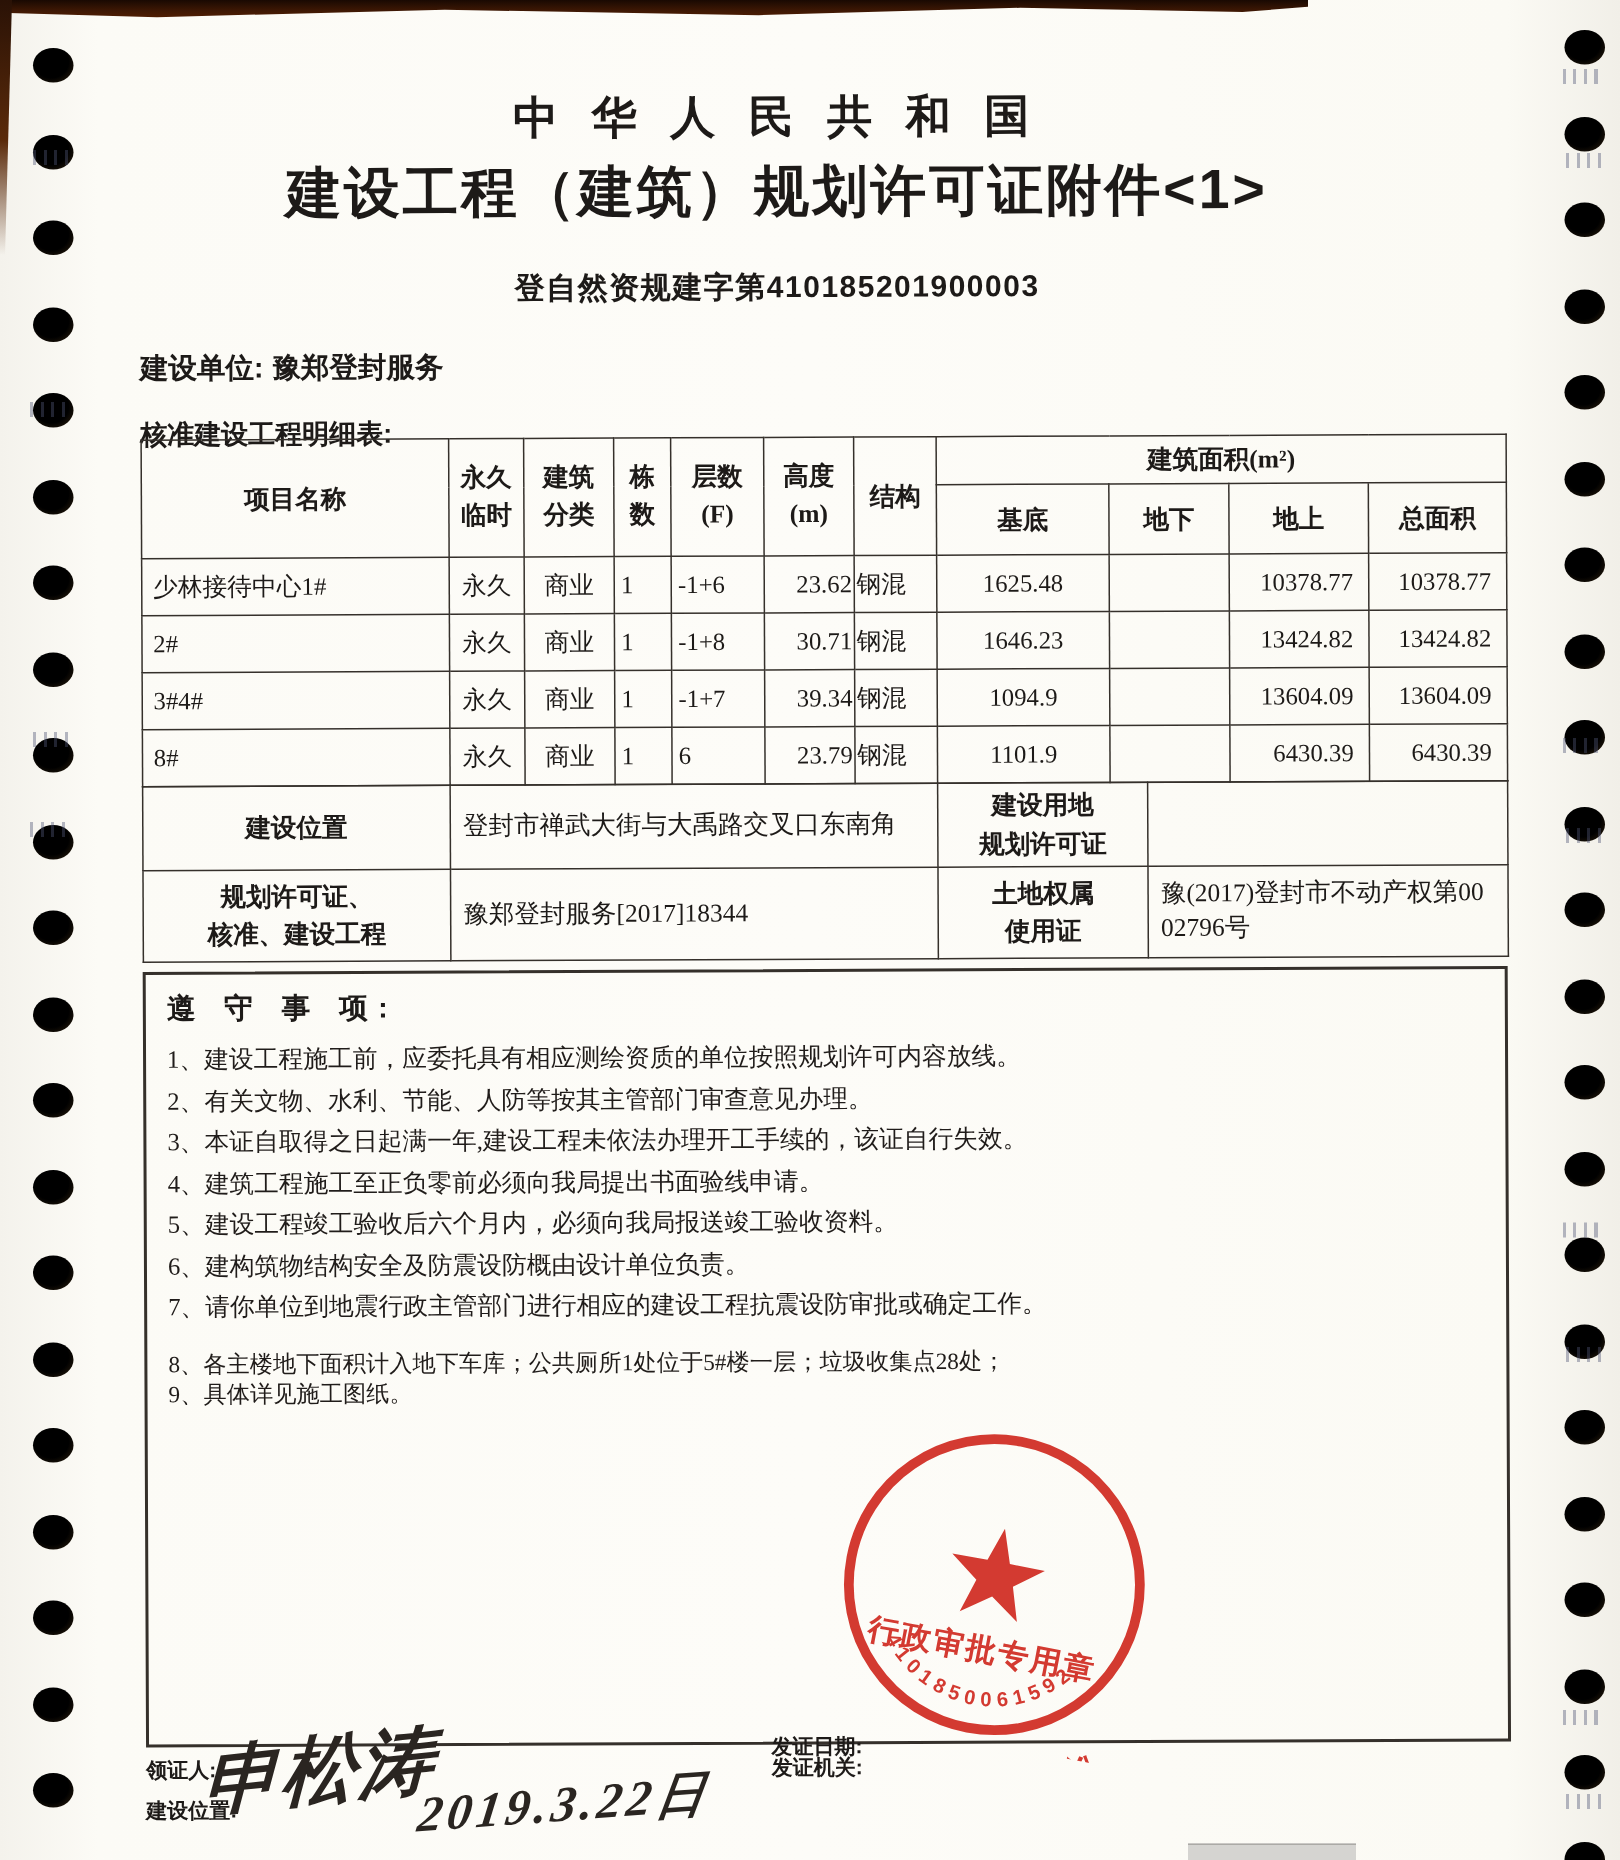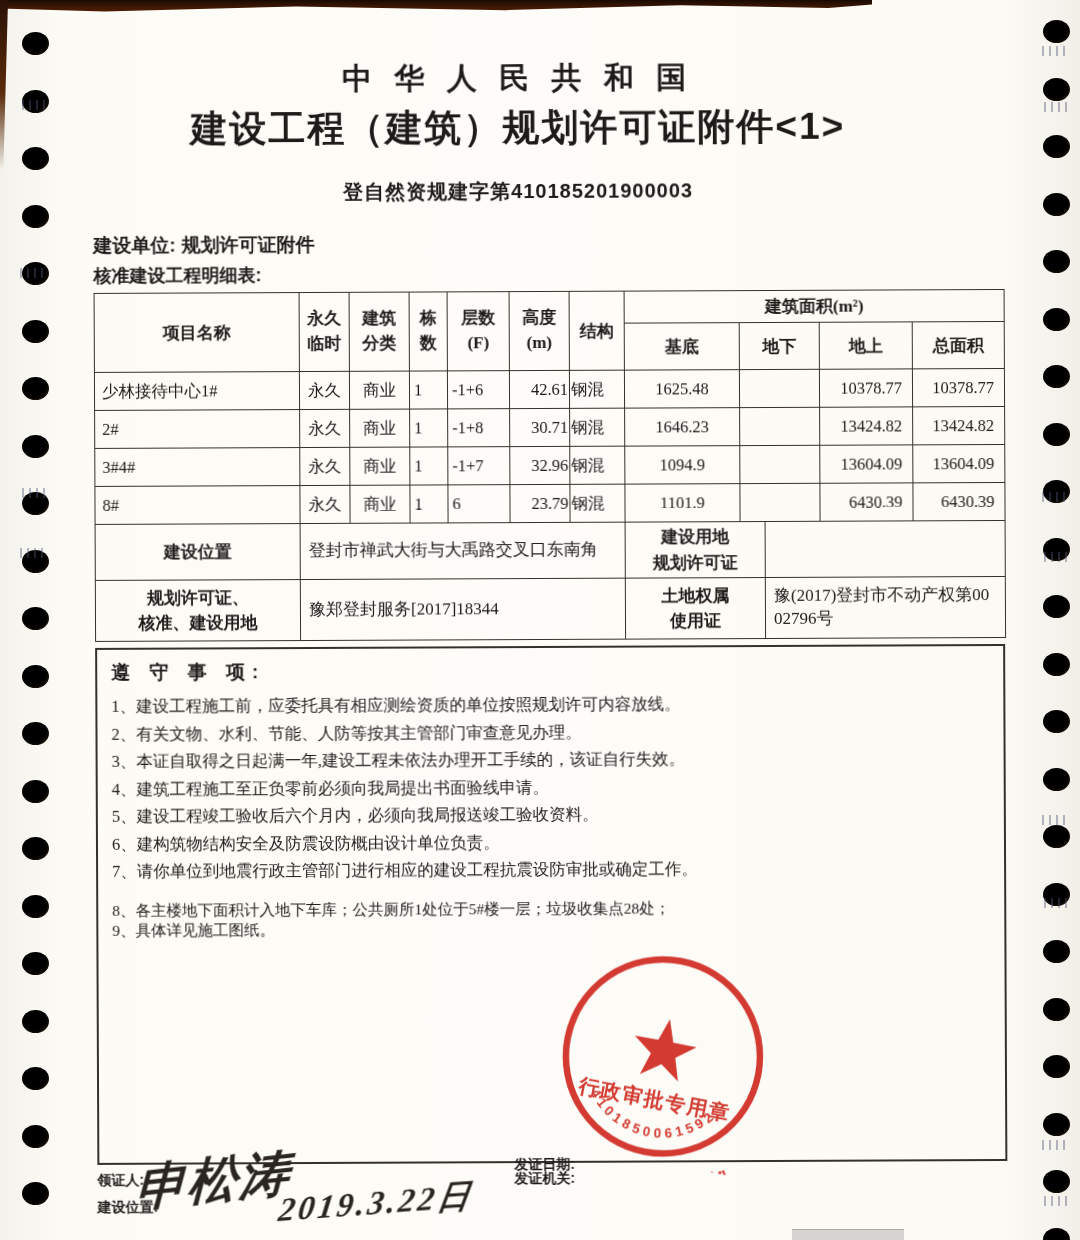--- a/index.html
+++ b/index.html
@@ -27,21 +27,21 @@
   
   .t1{position:absolute;left:65px;top:58px;width:910px;text-align:center;
       font-family:"Liberation Sans",sans-serif;font-weight:700;font-size:30px;letter-spacing:7px;}
   .t2{position:absolute;left:65px;top:103px;width:910px;text-align:center;
       font-family:"Liberation Sans",sans-serif;font-weight:700;font-size:37px;letter-spacing:2px;}
   .docnum{position:absolute;left:65px;top:178px;width:910px;text-align:center;
       font-family:"Liberation Sans",sans-serif;font-weight:600;font-size:20px;letter-spacing:1px;}
   .unit{position:absolute;left:95px;top:231px;font-family:"Liberation Sans",sans-serif;
       font-weight:700;font-size:19px;}
   .unit span{margin-right:6px;margin-top:48px;}
-  .caption{position:absolute;left:95px;top:262px;font-family:"Liberation Sans",sans-serif;
+  .caption{position:absolute;left:95px;top:276px;font-family:"Liberation Sans",sans-serif;
       font-weight:700;font-size:18px;}
 
   
   table{border-collapse:collapse;table-layout:fixed;font-size:16.5px;color:#1d1a18;}
   .main{position:absolute;left:95px;top:291px;width:910px;}
   .main th,.main td{border:1.6px solid #35302b;padding:0 2px;overflow:hidden;white-space:nowrap;}
   .main th{font-weight:600;font-size:17px;}
   .main th span{display:block;line-height:1.45;}
   .main thead tr.h1{height:32px;} .main thead tr.h2{height:47px;}
   .main tbody tr{height:38px;}
@@ -152,21 +152,21 @@
   <div class="tick" style="left:1042px;top:1140px"></div>
   <div class="tick" style="left:1044px;top:1196px"></div>
   <div class="smudge"></div>
 
   <div id="doc">
 
     <div class="t1">中 华 人 民 共 和 国</div>
     <div class="t2">建设工程（建筑）规划许可证附件&lt;1&gt;</div>
     <div class="docnum">登自然资规建字第410185201900003</div>
     <div class="unit">
-      <span>建设单位:</span><span>规划许可证附件</span>
+      <span>建设单位:</span><span>豫郑登封服务</span>
     </div>
     <div class="caption">核准建设工程明细表:</div>
 
     <table class="main">
       <colgroup>
         <col style="width:205px">
           <col style="width:50px">
           <col style="width:60px">
           <col style="width:38px">
         <col style="width:62px">
@@ -210,21 +210,21 @@
           <th>总面积</th>
         </tr>
       </thead>
       <tbody id="rows">
           <tr>
             <td class="c-name">少林接待中心1#</td>
             <td class="c-perm">永久</td>
             <td class="c-category">商业</td>
             <td class="c-count">1</td>
             <td class="c-floors">-1+6</td>
-            <td class="c-height">42.61</td>
+            <td class="c-height">23.62</td>
             <td class="c-structure">钢混</td>
             <td class="c-base">1625.48</td>
             <td class="c-under"></td>
             <td class="c-above">10378.77</td>
             <td class="c-total">10378.77</td>
           </tr>
           <tr>
             <td class="c-name">2#</td>
             <td class="c-perm">永久</td>
             <td class="c-category">商业</td>
@@ -236,21 +236,21 @@
             <td class="c-under"></td>
             <td class="c-above">13424.82</td>
             <td class="c-total">13424.82</td>
           </tr>
           <tr>
             <td class="c-name">3#4#</td>
             <td class="c-perm">永久</td>
             <td class="c-category">商业</td>
             <td class="c-count">1</td>
             <td class="c-floors">-1+7</td>
-            <td class="c-height">32.96</td>
+            <td class="c-height">39.34</td>
             <td class="c-structure">钢混</td>
             <td class="c-base">1094.9</td>
             <td class="c-under"></td>
             <td class="c-above">13604.09</td>
             <td class="c-total">13604.09</td>
           </tr>
           <tr>
             <td class="c-name">8#</td>
             <td class="c-perm">永久</td>
             <td class="c-category">商业</td>
@@ -279,21 +279,21 @@
         <td class="val">登封市禅武大街与大禹路交叉口东南角</td>
         <td class="lbl">
               <span>建设用地</span>
               <span>规划许可证</span>
             </td>
         <td class="val"></td>
       </tr>
       <tr class="r2">
         <td class="lbl">
               <span>规划许可证、</span>
-              <span>核准、建设用地</span>
+              <span>核准、建设工程</span>
             </td>
         <td class="val">豫郑登封服务[2017]18344</td>
         <td class="lbl">
               <span>土地权属</span>
               <span>使用证</span>
             </td>
         <td class="val">豫(2017)登封市不动产权第0002796号</td>
       </tr>
     </tbody>
       </table>

